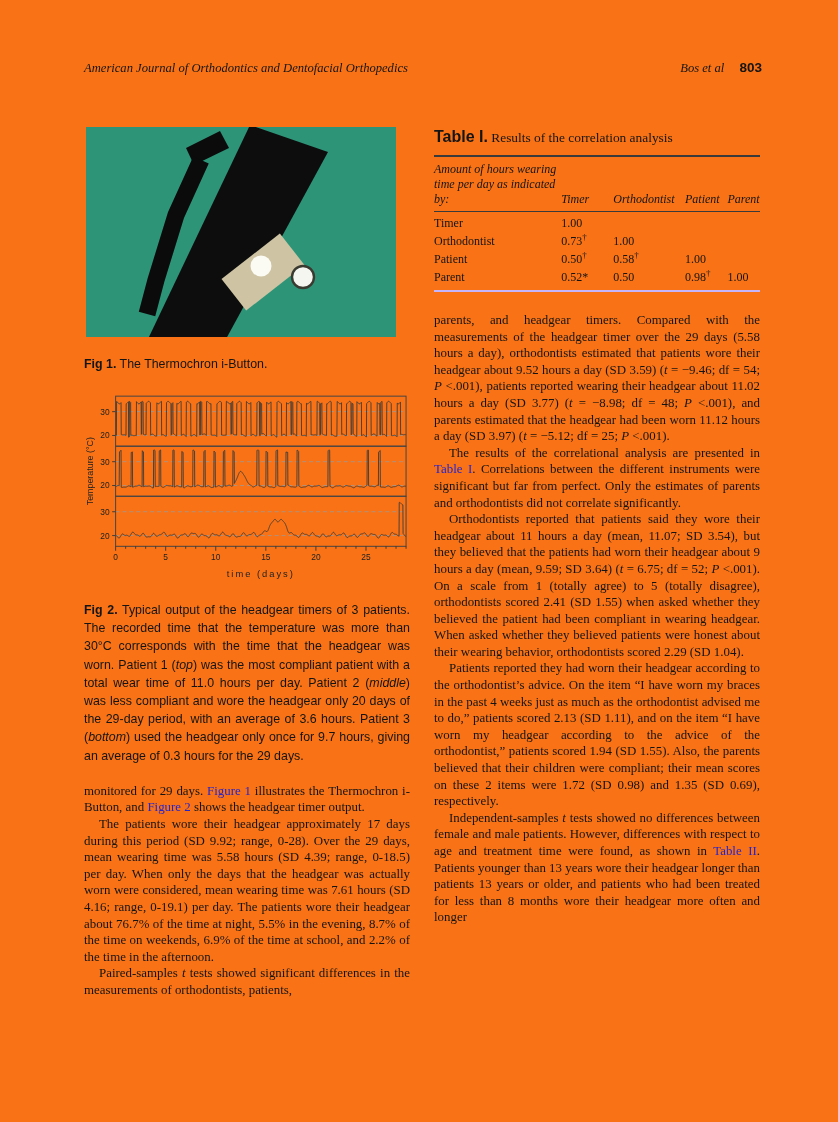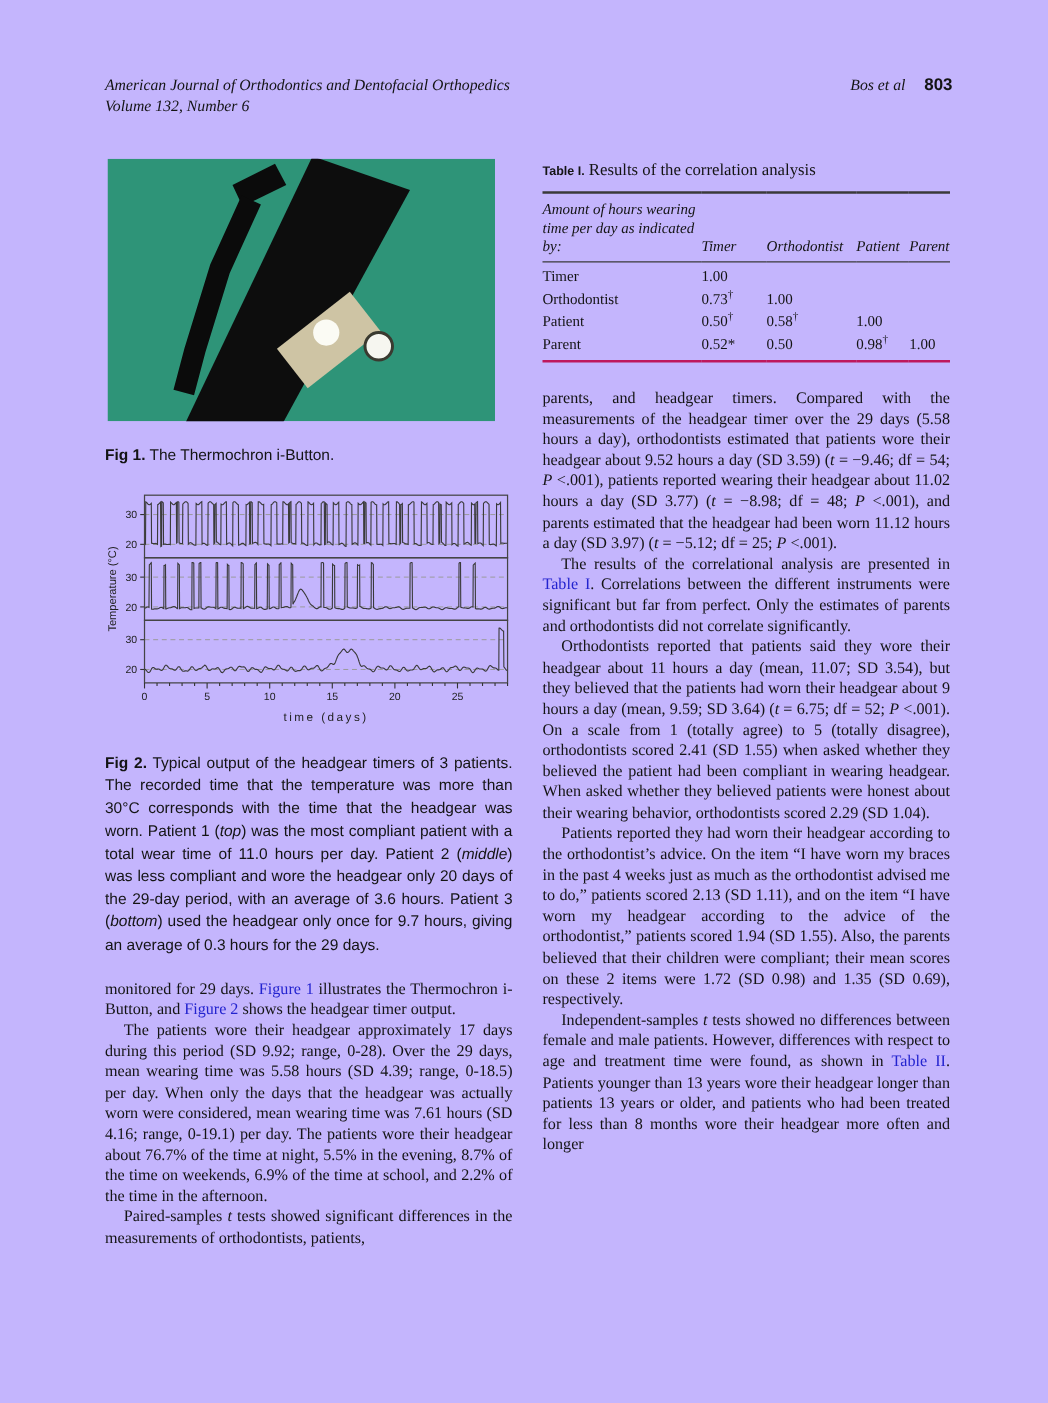--- a/index.html
+++ b/index.html
@@ -1,18 +1,18 @@
 <!DOCTYPE html>
 <html style="--link: #2323cf;"><head>
 <meta charset="utf-8">
 <style>
   html,body { margin:0; padding:0; background:#e8e8e8; }
   .page {
     position:relative; width:838px; height:1122px; margin:0 auto;
-    background:#c4b5fd; color:#141414;
+    background:#f97316; color:#141414;
     font-family:"Liberation Serif", serif;
     overflow:hidden;
   }
   
   .running-head {
     position:absolute; left:84px; top:60px; width:678px;
     display:flex; justify-content:space-between; align-items:flex-start;
     font-style:italic; font-size:12.6px; line-height:16.5px;
   }
   .running-head .pageno {
@@ -47,24 +47,24 @@
     font-size:12.9px; line-height:16.6px; text-align:justify; margin:0;
   }
   .body-par.indent { text-indent:15px; }
   .body-start { margin-top:18px; }
   .link { color:var(--link, #2323cf); cursor:pointer; }
 
   
   .tablebox { font-size:12px; }
   .table-title { font-size:13.4px; margin:8px 0 9px 0; }
   .table-title .tlabel {
-    font-family:"Liberation Sans", sans-serif; font-weight:bold; font-size:10px;
+    font-family:"Liberation Sans", sans-serif; font-weight:bold; font-size:16px;
   }
   table.corr { width:100%; border-collapse:collapse;
-    border-top:2px solid #3a3a3a; border-bottom:2px solid #be185d; }
+    border-top:2px solid #3a3a3a; border-bottom:2px solid #c4b5fd; }
   table.corr th {
     font-style:italic; font-weight:normal; text-align:left;
     vertical-align:bottom; padding:5px 0 4px 0; font-size:12px;
     border-bottom:1.6px solid #3a3a3a;
   }
   table.corr td { padding:1.5px 0; font-size:12px; }
   table.corr .c-stub { width:39%; }
   table.corr .c-timer { width:16%; }
   table.corr .c-orth { width:22%; }
   table.corr .c-pat { width:13%; }
@@ -76,21 +76,20 @@
   .table-gap { margin-bottom:20px; }
 </style>
 </head>
 <body>
 
 <div class="page">
 
   <div class="running-head">
     <div>
       <div>American Journal of Orthodontics and Dentofacial Orthopedics</div>
-      <div>Volume 132, Number 6</div>
     </div>
     <div class="rh-right">
       <span>Bos et al</span>
       <span class="pageno">803</span>
     </div>
   </div>
 
   <div class="col col-left">
 
     <svg class="photo" viewBox="0 0 310 210">

